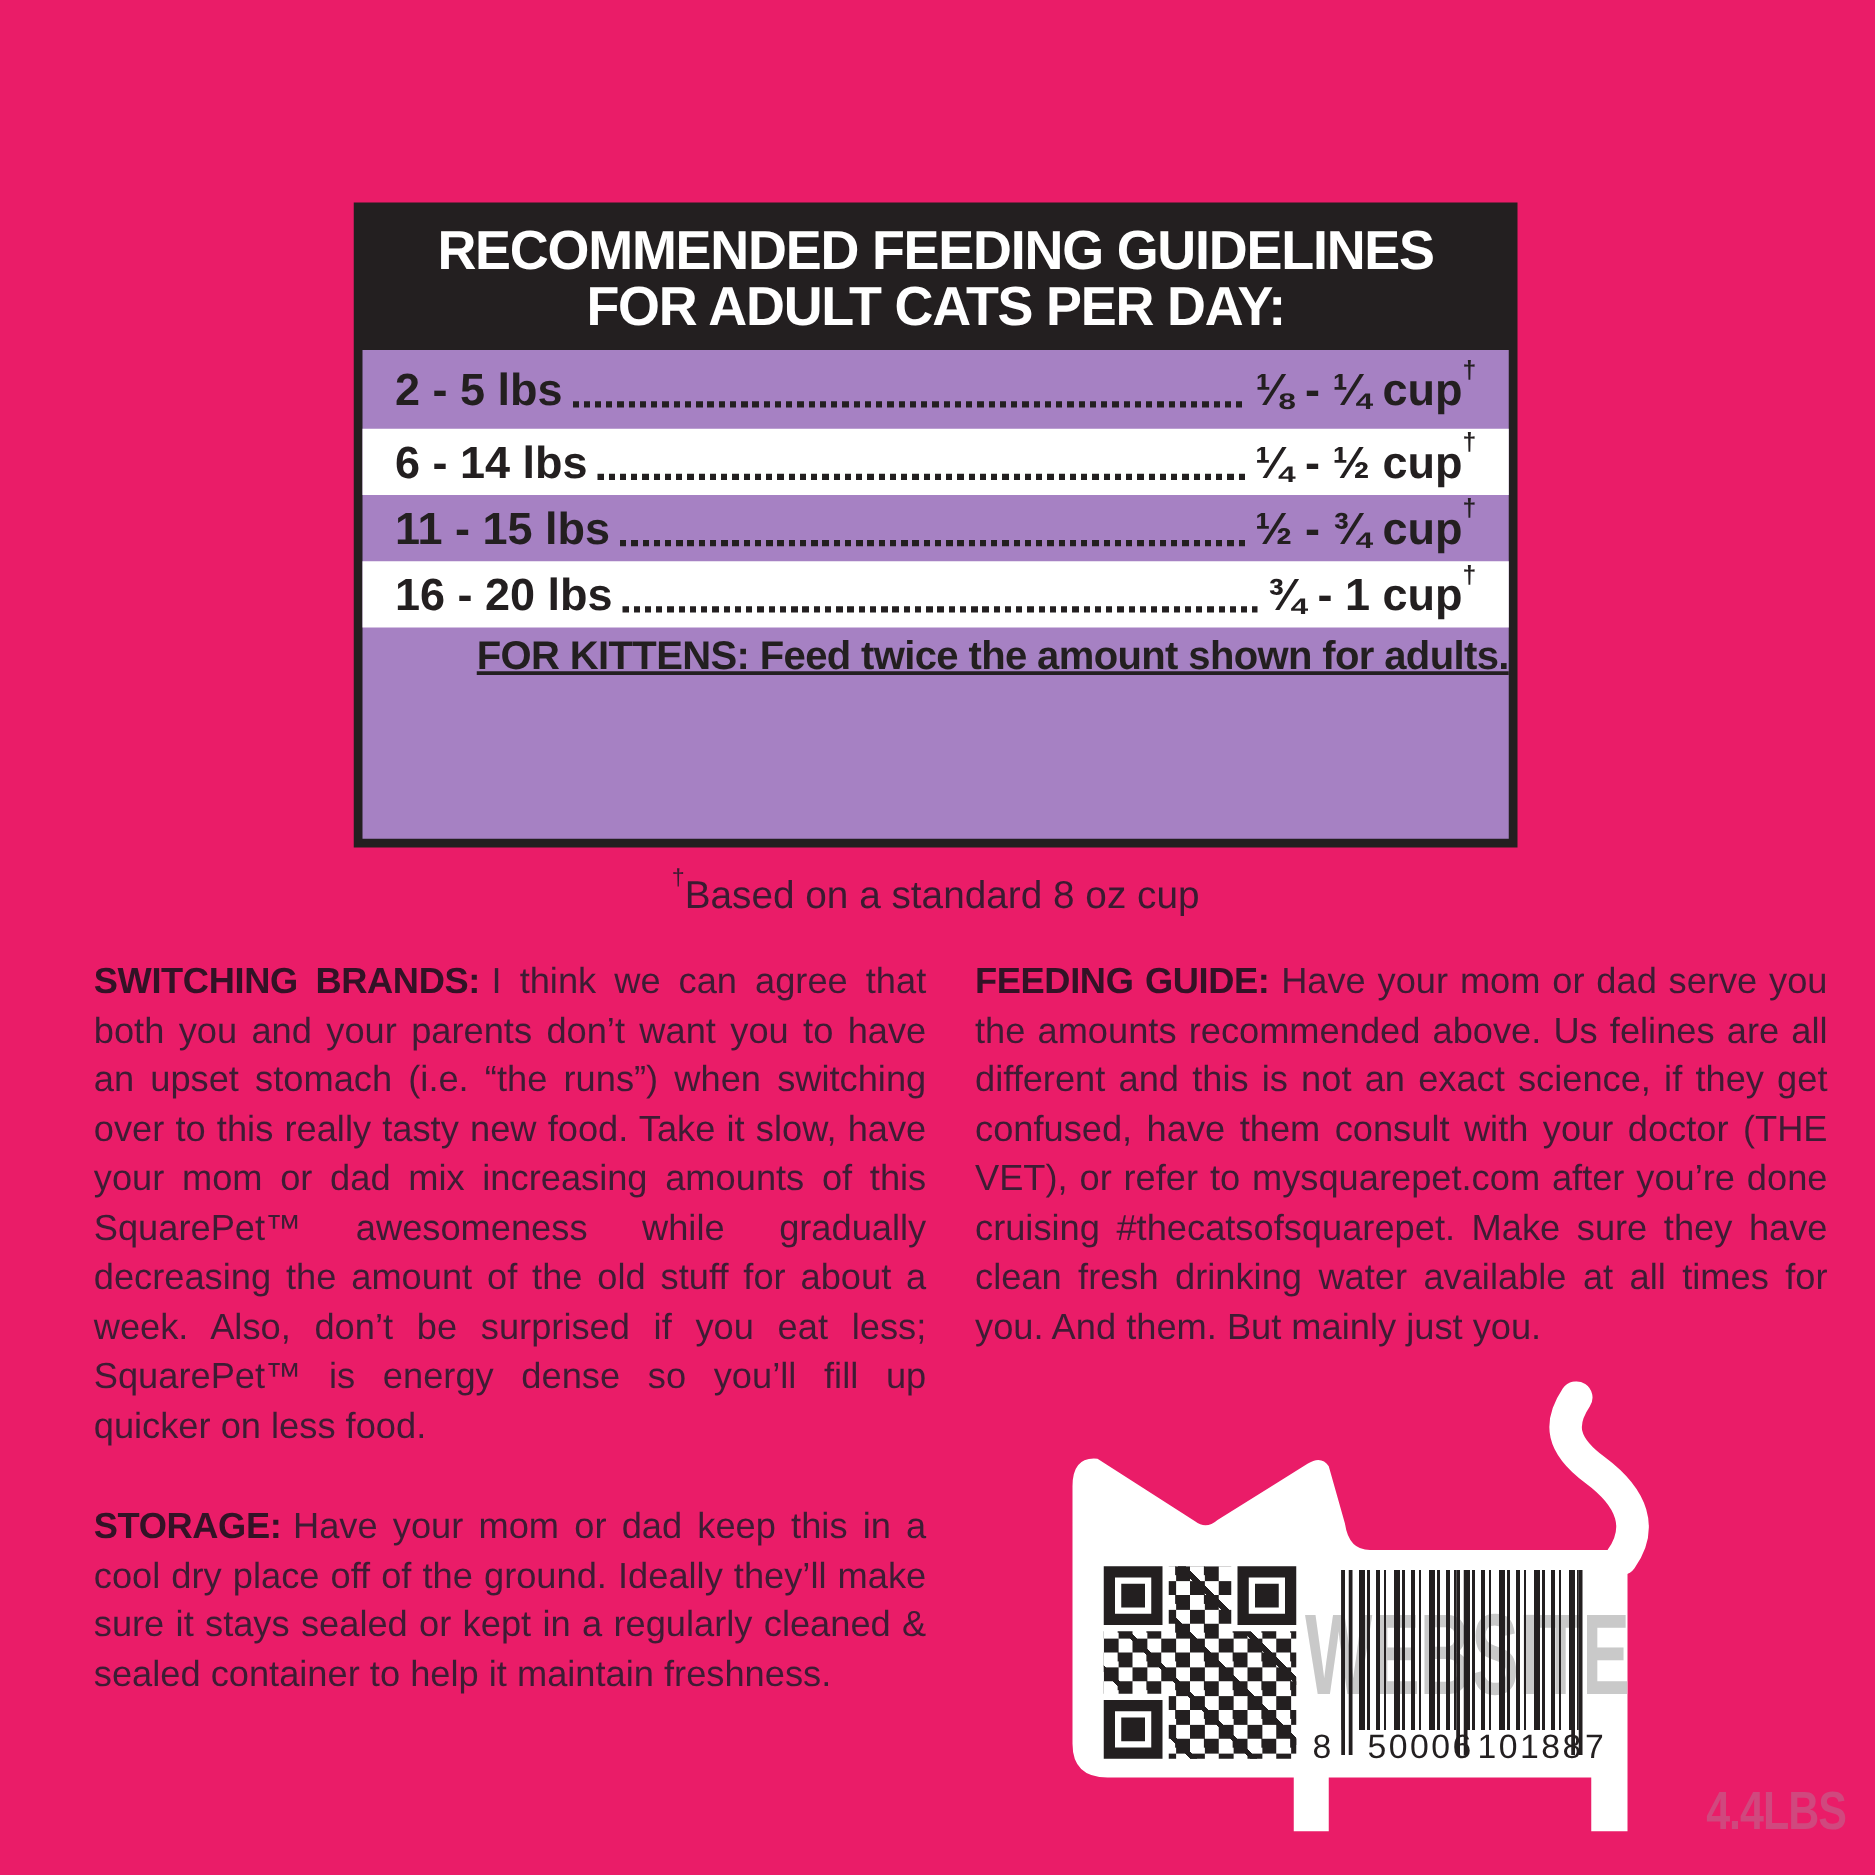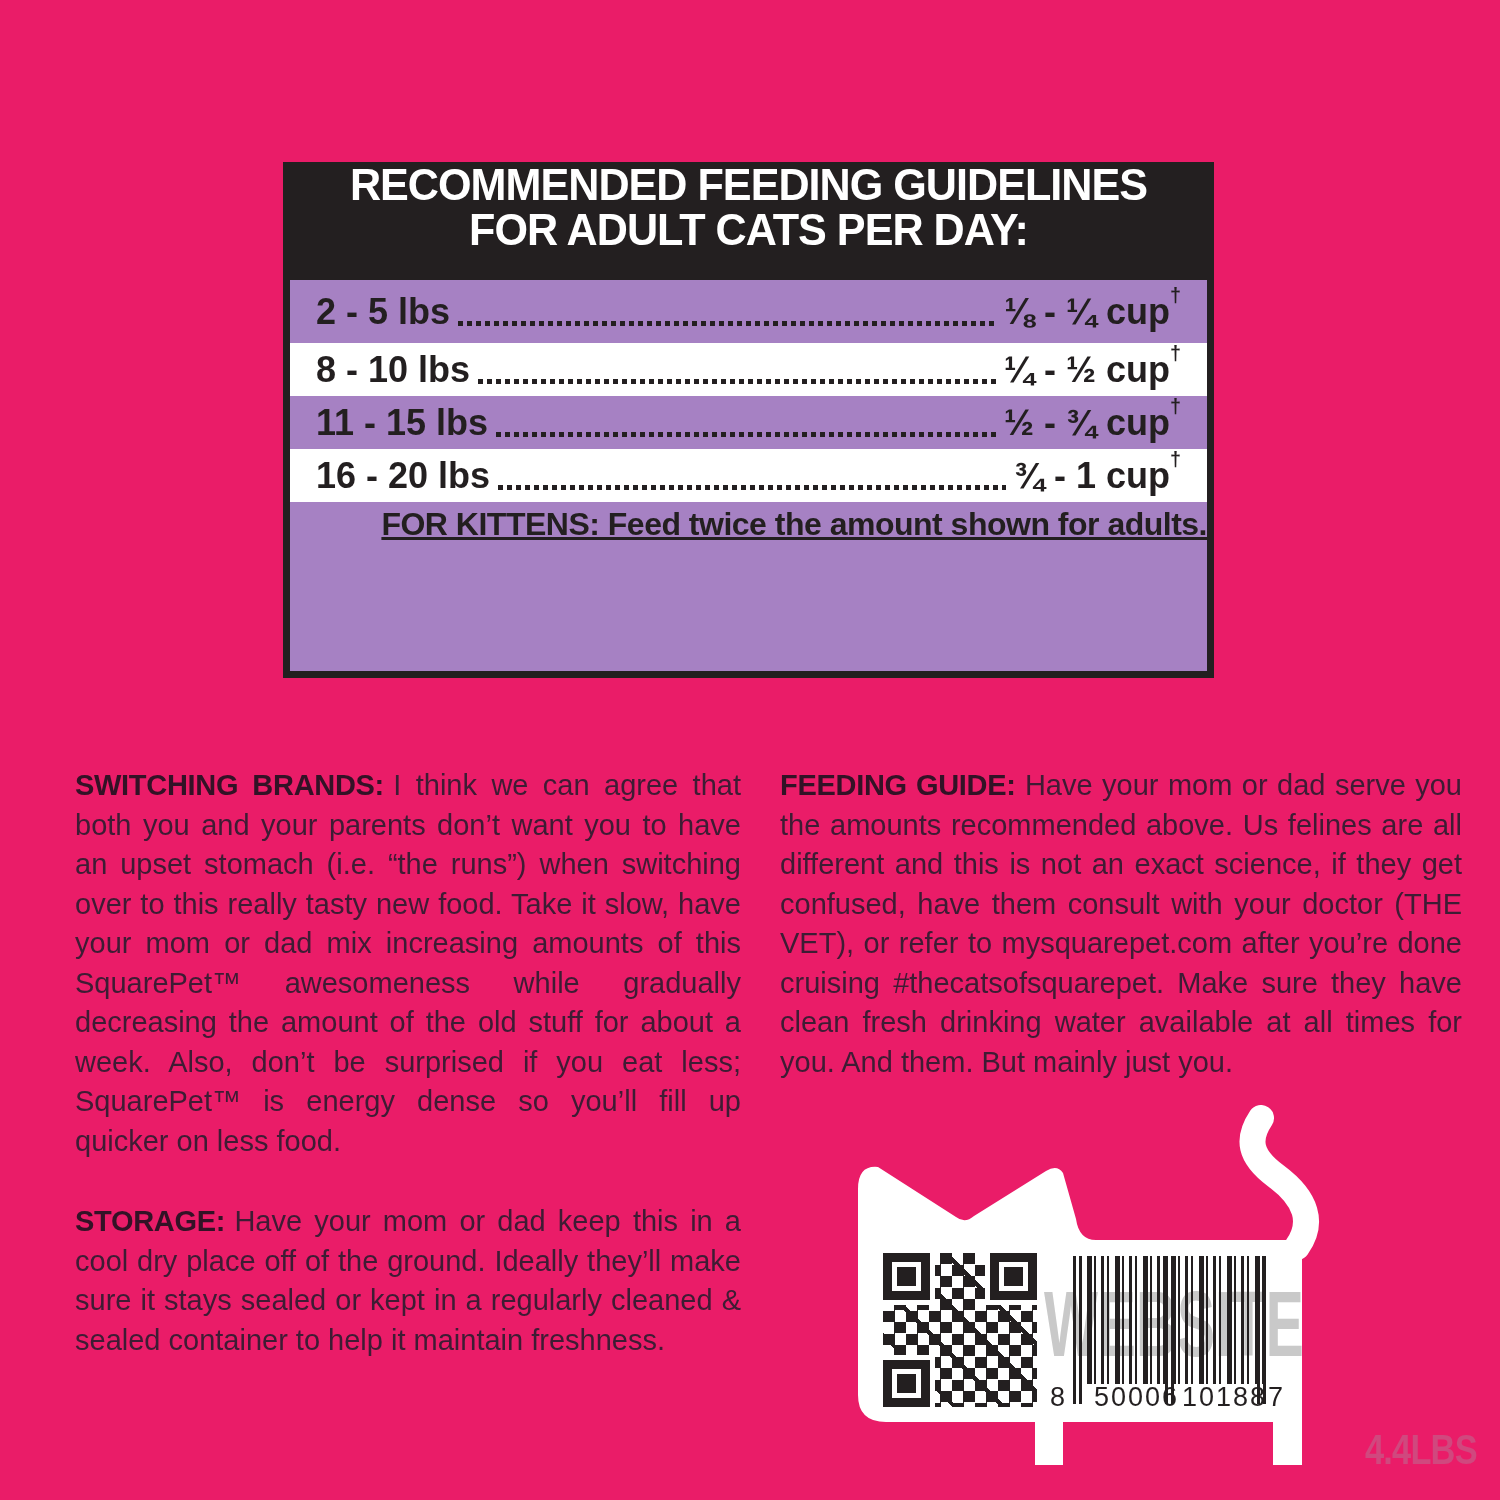--- a/index.html
+++ b/index.html
@@ -4,21 +4,21 @@
 <style>
   html,body{margin:0;padding:0;background:#555;}
   .label{
     position:relative;width:1500px;height:1500px;overflow:hidden;
     background:#EA1C68;
     font-family:"Liberation Sans","DejaVu Sans",sans-serif;
     -webkit-font-smoothing:antialiased;
   }
   
   .ftable{position:absolute;left:283px;top:162px;width:931px;height:516px;background:#231F20;box-sizing:border-box;}
-  .thead{height:118px;color:#FFFFFF;text-align:center;box-sizing:border-box;}
+  .thead{height:118px;color:#FFFFFF;text-align:center;padding-top:16px;box-sizing:border-box;}
   .thead div{font-size:44px;line-height:45px;font-weight:700;letter-spacing:-1px;transform:scaleX(.98);}
   .tbody{margin:0 7px 7px 7px;background:#A681C3;height:391px;box-sizing:border-box;}
   .trow{display:flex;align-items:center;height:53px;padding:0 26px;box-sizing:border-box;color:#231F20;font-weight:600;font-size:36px;}
   .trow.first{height:63px;padding-top:0;}
   .trow.white{background:#FFFFFF;}
   .leader{flex:1;height:5px;margin:0 8px;transform:translateY(12px);
     background:repeating-linear-gradient(90deg,#231F20 0 5px,transparent 5px 9px);}
   .amt sup{font-size:55%;position:relative;top:-0.45em;font-weight:600;}
   .tfoot{text-align:right;color:#231F20;text-decoration:underline;}
   .tfoot .l1{font-size:32px;line-height:44px;font-weight:700;letter-spacing:-0.5px;margin-bottom:12px;}
@@ -75,21 +75,21 @@
     </div>
     <div class="tbody">
 
       <div class="trow first">
         <span>2 - 5 lbs</span>
         <span class="leader"></span>
         <span class="amt"><span>⅛ - ¼ cup</span><sup>†</sup></span>
       </div>
 
       <div class="trow white">
-        <span>8 - 10 lbs</span>
+        <span>6 - 14 lbs</span>
         <span class="leader"></span>
         <span class="amt"><span>¼ - ½ cup</span><sup>†</sup></span>
       </div>
 
       <div class="trow">
         <span>11 - 15 lbs</span>
         <span class="leader"></span>
         <span class="amt"><span>½ - ¾ cup</span><sup>†</sup></span>
       </div>
 
@@ -98,20 +98,21 @@
         <span class="leader"></span>
         <span class="amt"><span>¾ - 1 cup</span><sup>†</sup></span>
       </div>
 
       <div class="tfoot">
         <div class="l1">FOR KITTENS: Feed twice the amount shown for adults.</div>
       </div>
     </div>
   </div>
 
+  <div class="footnote"><sup>†</sup><span>Based on a standard 8 oz cup</span></div>
 
   <div class="colL">
     <p class="para"><b>SWITCHING BRANDS:</b><span>I think we can agree that both you and your parents don’t want you to have an upset stomach (i.e. “the runs”) when switching over to this really tasty new food. Take it slow, have your mom or dad mix increasing amounts of this SquarePet™ awesomeness while gradually decreasing the amount of the old stuff for about a week. Also, don’t be surprised if you eat less; SquarePet™ is energy dense so you’ll fill up quicker on less food.</span></p>
     <p class="para second"><b>STORAGE:</b><span>Have your mom or dad keep this in a cool dry place off of the ground. Ideally they’ll make sure it stays sealed or kept in a regularly cleaned &amp; sealed container to help it maintain freshness.</span></p>
   </div>
 
   <div class="colR">
     <p class="para"><b>FEEDING GUIDE:</b><span>Have your mom or dad serve you the amounts recommended above. Us felines are all different and this is not an exact science, if they get confused, have them consult with your doctor (THE VET), or refer to mysquarepet.com after you’re done cruising #thecatsofsquarepet. Make sure they have clean fresh drinking water available at all times for you. And them. But mainly just you.</span></p>
   </div>
 

